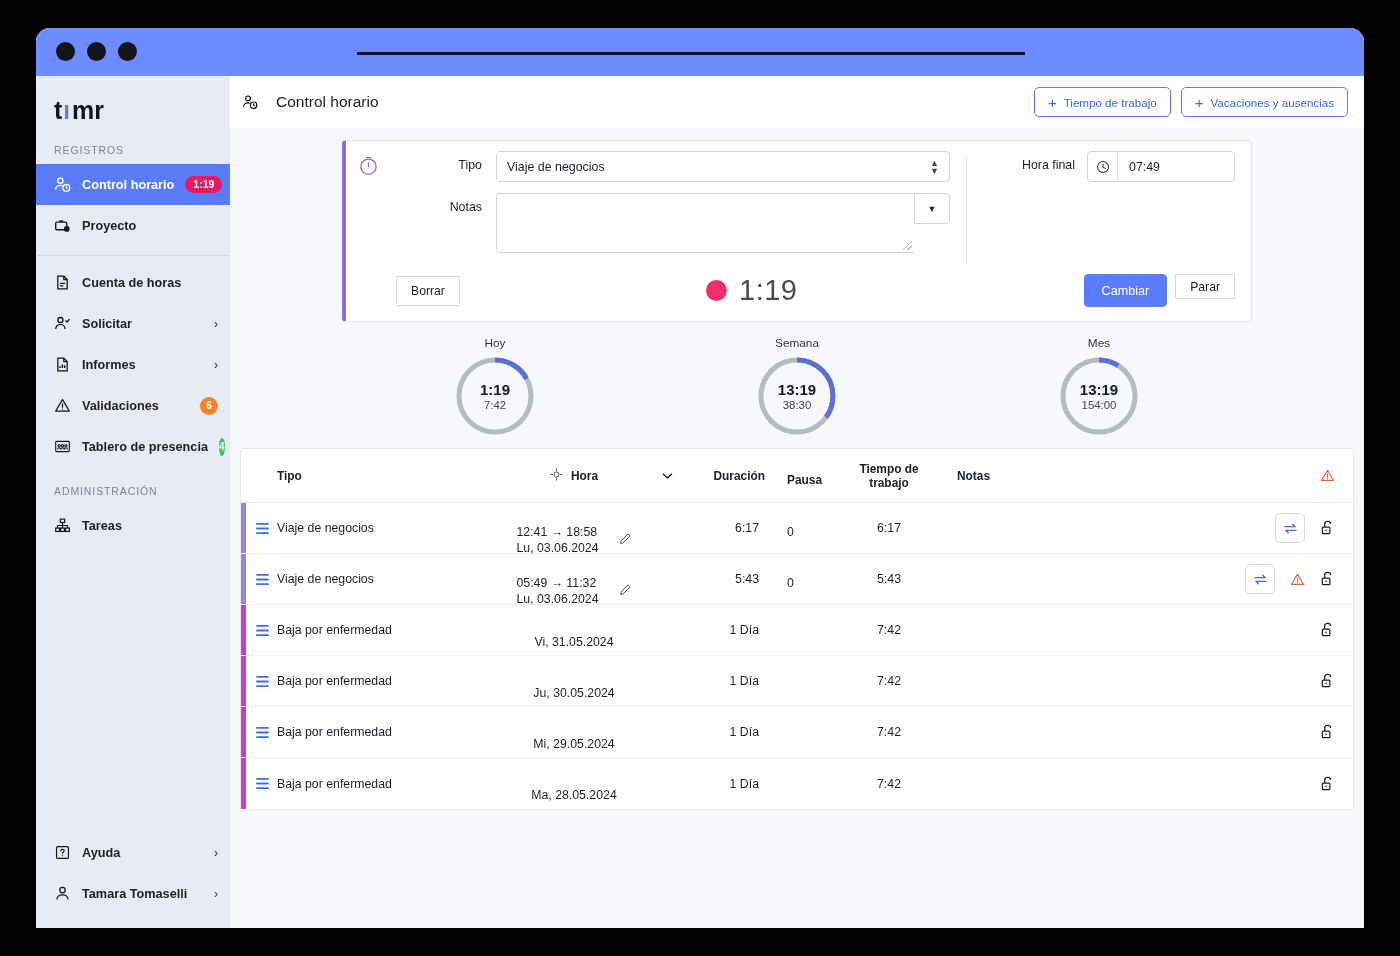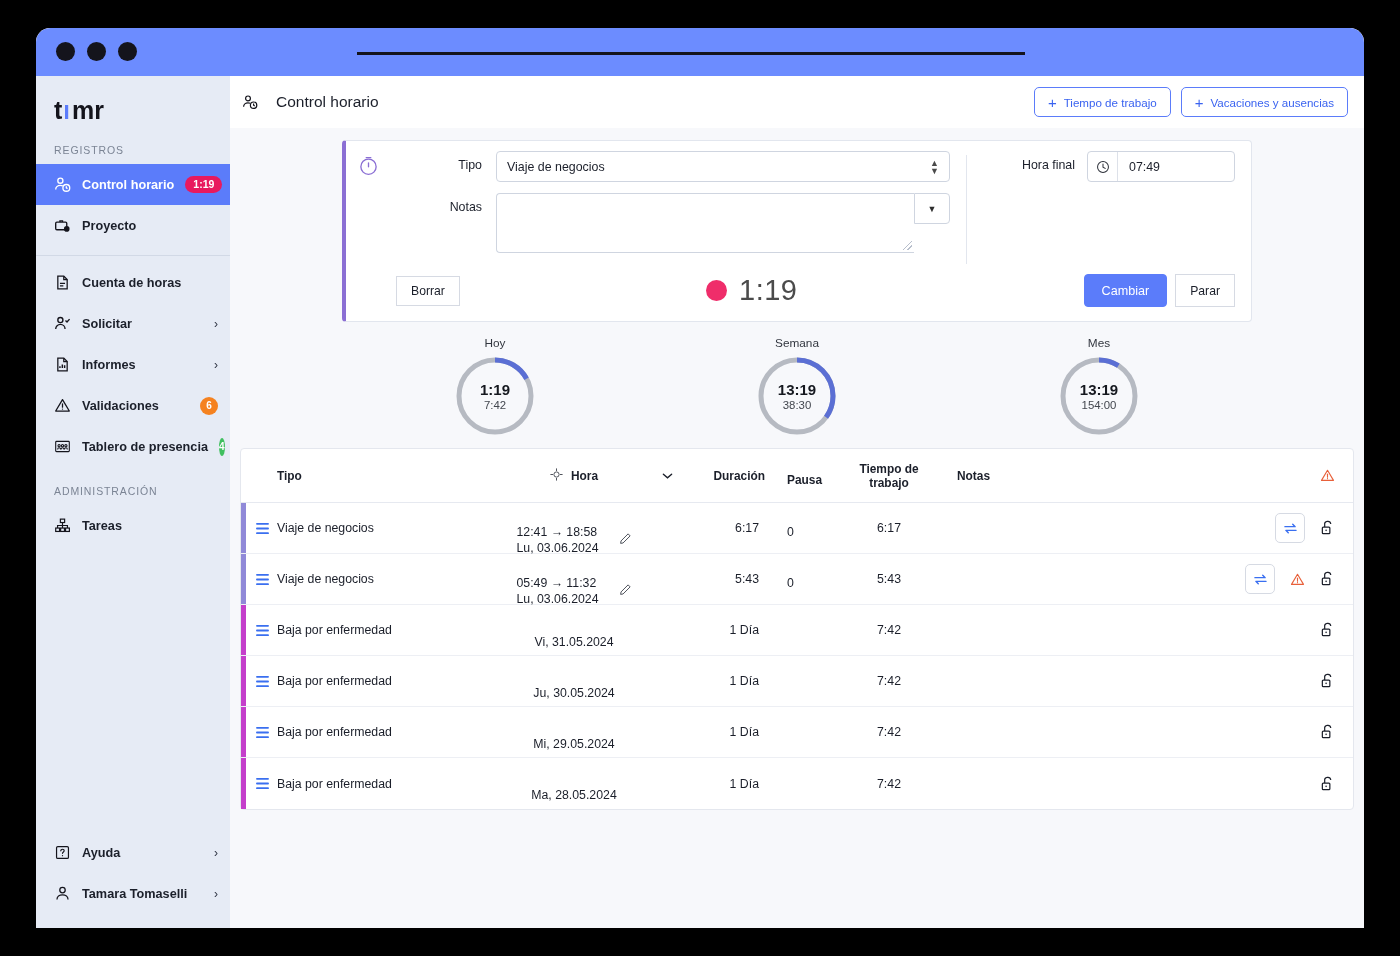--- a/index.html
+++ b/index.html
@@ -469,21 +469,21 @@
           </div>
 
           <div class="timer-actions">
             <button class="btn-plain">Borrar</button>
             <div class="clock-center">
               <span class="rec-dot"></span>
               <span class="clock-val">1:19</span>
             </div>
             <div class="right-actions">
               <button class="btn-primary">Cambiar</button>
-              <button class="btn-plain" style="height:33px">Parar</button>
+              <button class="btn-plain" style="height:25px">Parar</button>
             </div>
           </div>
         </div>
 
         <div class="donuts">
 
           <div class="donut">
             <div class="cap">Hoy</div>
             <div class="ring">
               <svg width="84" height="84" viewBox="0 0 84 84">

